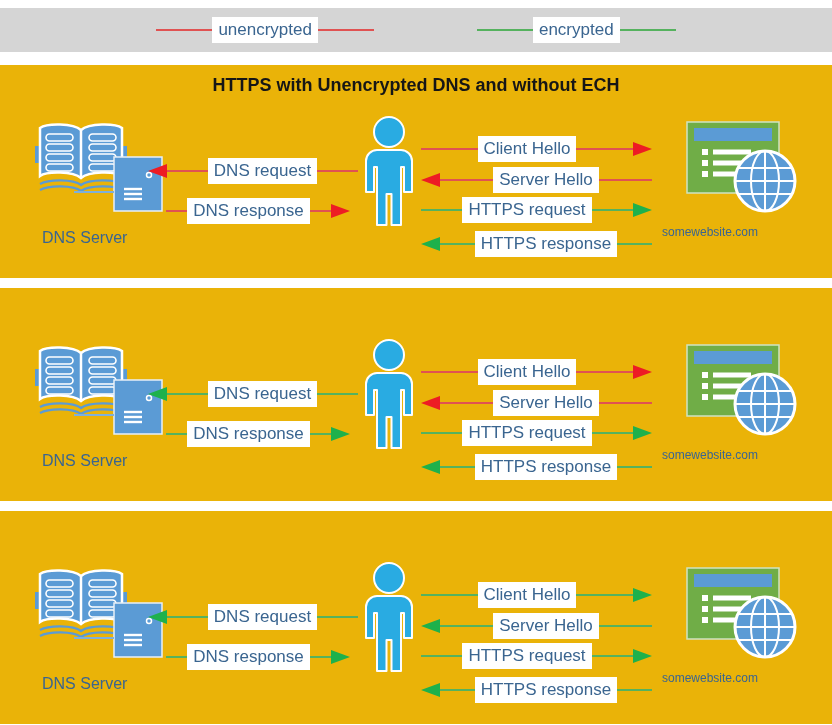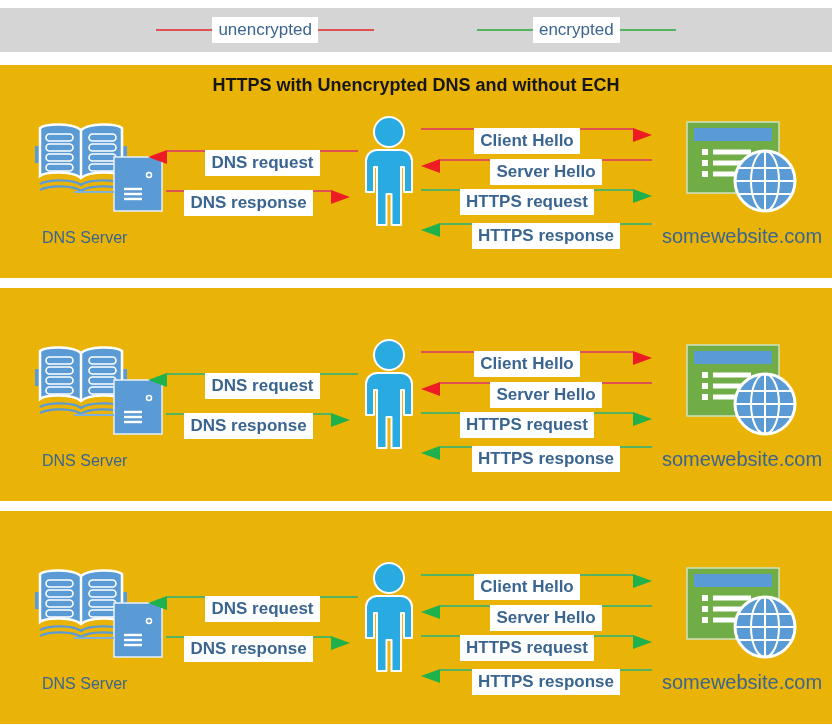--- a/index.html
+++ b/index.html
@@ -26,23 +26,23 @@
   .panel-title{
     position:absolute;top:10px;left:0;right:0;margin:0;text-align:center;
     font-size:18px;font-weight:bold;color:#161616;
   }
   .book-icon{position:absolute;left:35px;top:56px;}
   .server-icon{position:absolute;left:112px;top:90px;}
   .connector{position:absolute;left:74px;top:126px;width:40px;height:2px;background:#7fb0da;}
   .dns-label{position:absolute;left:42px;top:164px;font-size:16px;color:#3a6590;}
   .person-icon{position:absolute;left:357px;top:50px;}
   .website-icon{position:absolute;left:686px;top:56px;}
-  .web-label{position:absolute;left:662px;top:160px;font-size:20px;color:#3a6590;}
+  .web-label{position:absolute;left:662px;top:160px;font-size:12px;color:#3a6590;}
   .msg-row{
-    position:absolute;height:41px;display:flex;align-items:flex-start;font-weight:bold;
+    position:absolute;height:41px;display:flex;align-items:center;
   }
   .seg{flex:1;height:2px;}
   .head{width:0;height:0;display:inline-block;}
   .head.left{border-top:7px solid transparent;border-bottom:7px solid transparent;border-right:19px solid;}
   .head.right{border-top:7px solid transparent;border-bottom:7px solid transparent;border-left:19px solid;}
 </style>
 </head>
 <body>
 
 <div class="legend-bar">

